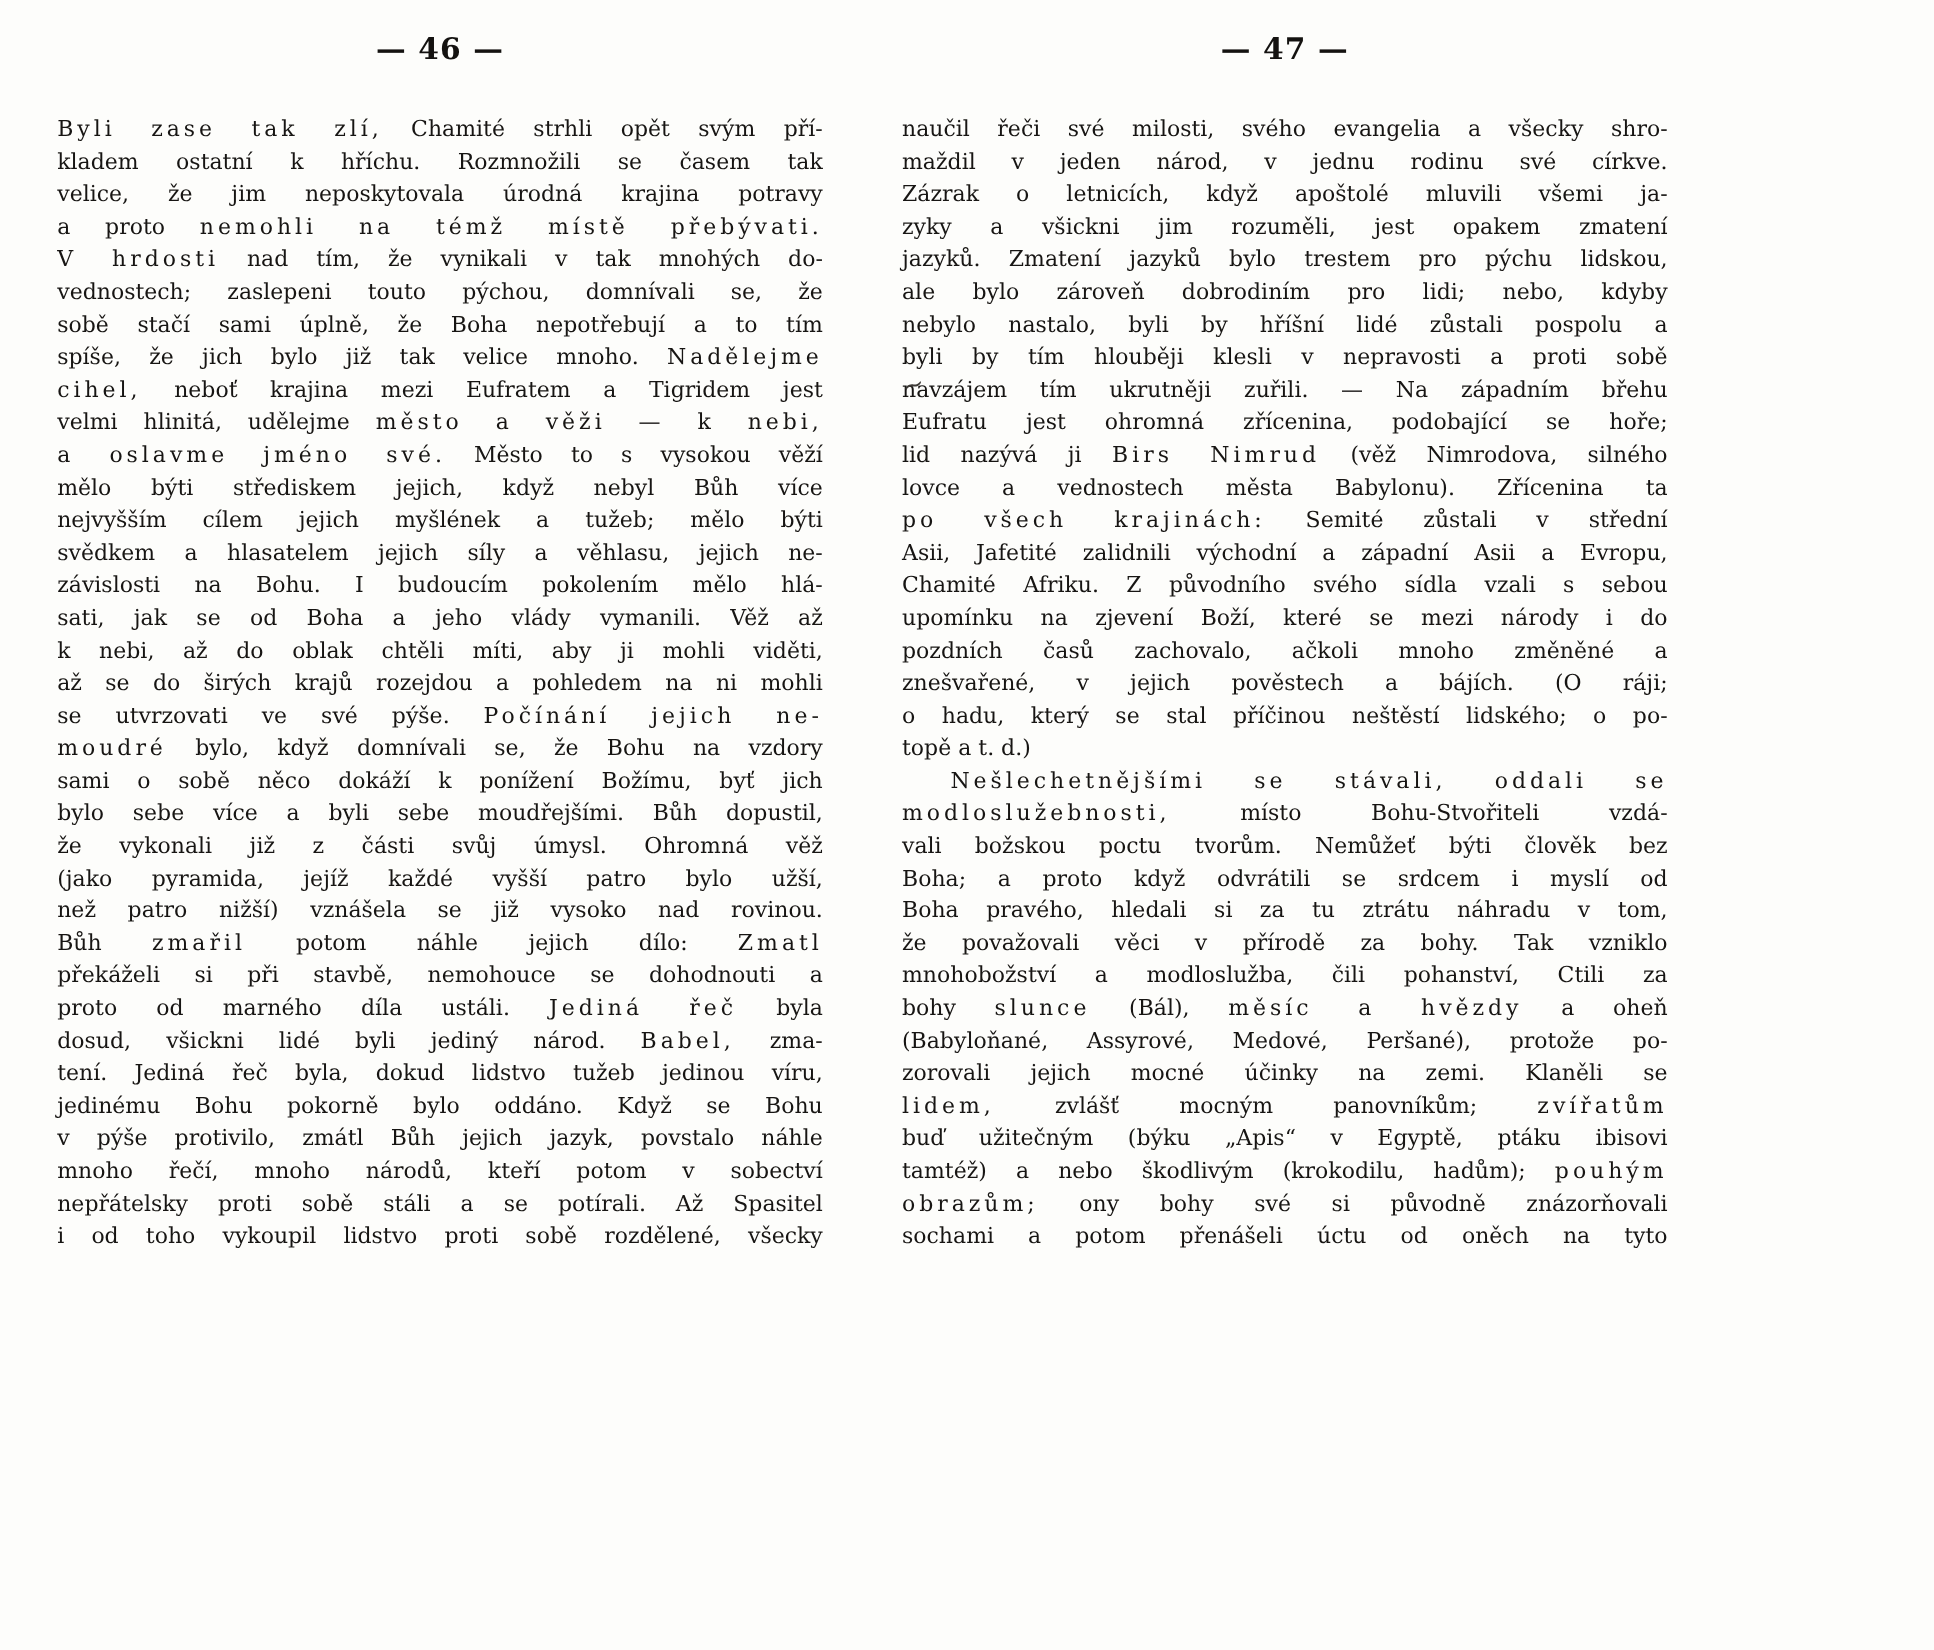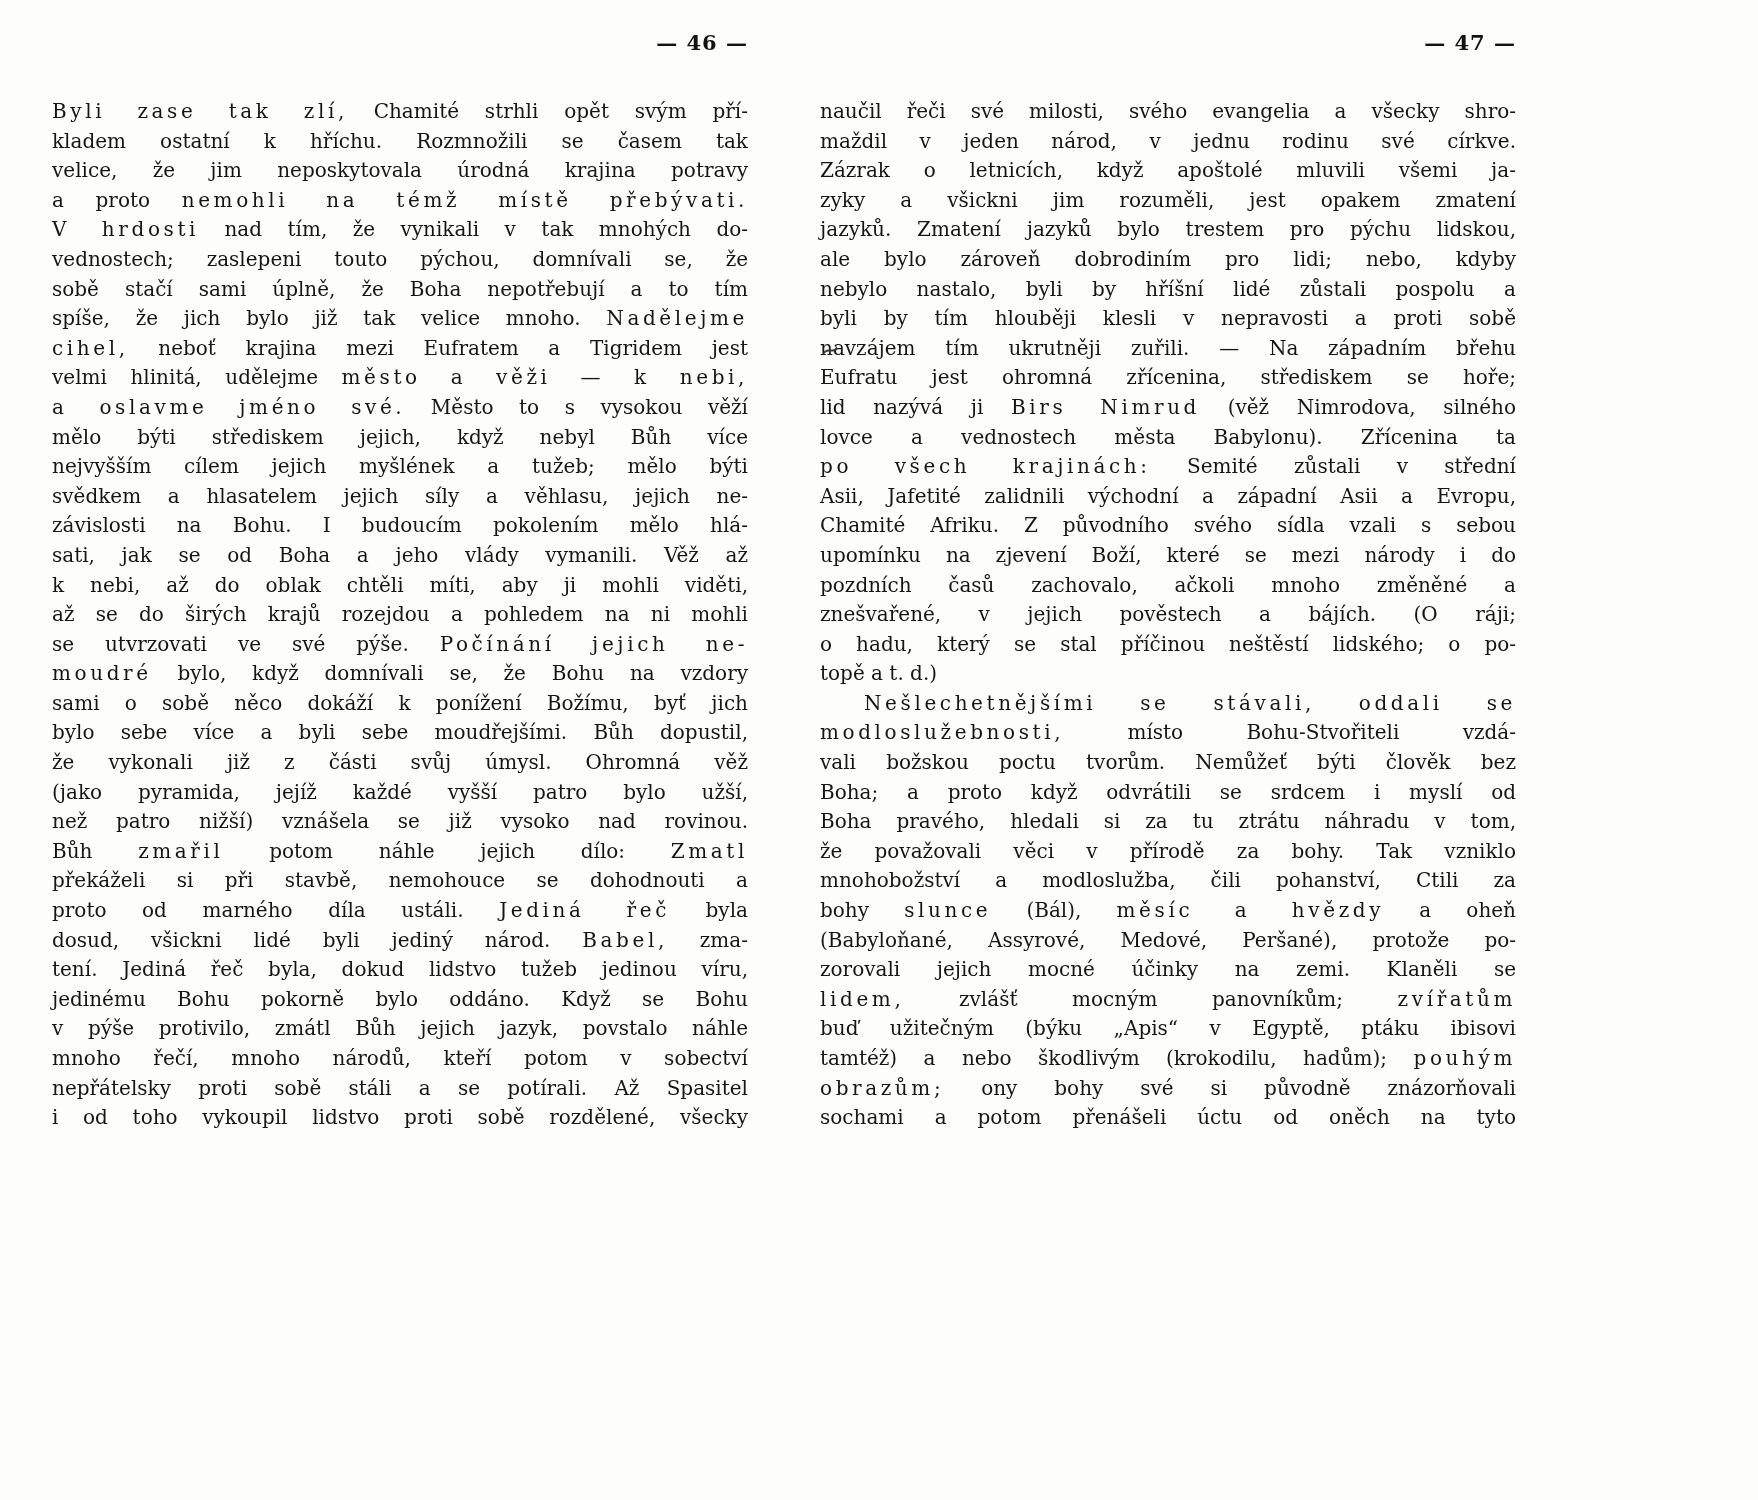--- a/index.html
+++ b/index.html
@@ -15,22 +15,22 @@
     overflow: hidden;
   }
   .page {
     position: absolute;
     top: 30px;
     width: 696px;
   }
   .page.left  { left: 52px;  }
   .page.right { left: 820px; }
   .page-number {
-    text-align: right;
-    font-size: 21px;
+    text-align: center;
+    font-size: 27px;
     font-weight: bold;
     letter-spacing: 1px;
     margin-bottom: 42px;
     color: #141210;
   }
   .page-body .line {
     font-size: 20px;
     line-height: 29.6px;
     text-align: justify;
     text-align-last: justify;
@@ -102,21 +102,21 @@
     <div class="page-body">
         <div class="line">naučil řeči své milosti, svého evangelia a všecky shro-</div>
         <div class="line">maždil v jeden národ, v jednu rodinu své církve.</div>
         <div class="line">Zázrak o letnicích, když apoštolé mluvili všemi ja-</div>
         <div class="line">zyky a všickni jim rozuměli, jest opakem zmatení</div>
         <div class="line">jazyků. Zmatení jazyků bylo trestem pro pýchu lidskou,</div>
         <div class="line">ale bylo zároveň dobrodiním pro lidi; nebo, kdyby</div>
         <div class="line">nebylo nastalo, byli by hříšní lidé zůstali pospolu a</div>
         <div class="line">byli by tím hlouběji klesli v nepravosti a proti sobě</div>
         <div class="line">navzájem tím ukrutněji zuřili. — Na západním břehu</div>
-        <div class="line">Eufratu jest ohromná zřícenina, střediskem se hoře;</div>
+        <div class="line">Eufratu jest ohromná zřícenina, podobající se hoře;</div>
         <div class="line">lid nazývá ji <span class="spaced">Birs Nimrud</span> (věž Nimrodova, silného</div>
         <div class="line">lovce a vednostech města Babylonu). Zřícenina ta</div>
         <div class="line"><span class="spaced">po všech krajinách:</span> Semité zůstali v střední</div>
         <div class="line">Asii, Jafetité zalidnili východní a západní Asii a Evropu,</div>
         <div class="line">Chamité Afriku. Z původního svého sídla vzali s sebou</div>
         <div class="line">upomínku na zjevení Boží, které se mezi národy i do</div>
         <div class="line">pozdních časů zachovalo, ačkoli mnoho změněné a</div>
         <div class="line">znešvařené, v jejich pověstech a bájích. (O ráji;</div>
         <div class="line">o hadu, který se stal příčinou neštěstí lidského; o po-</div>
         <div class="line no-just">topě a t. d.)</div>

